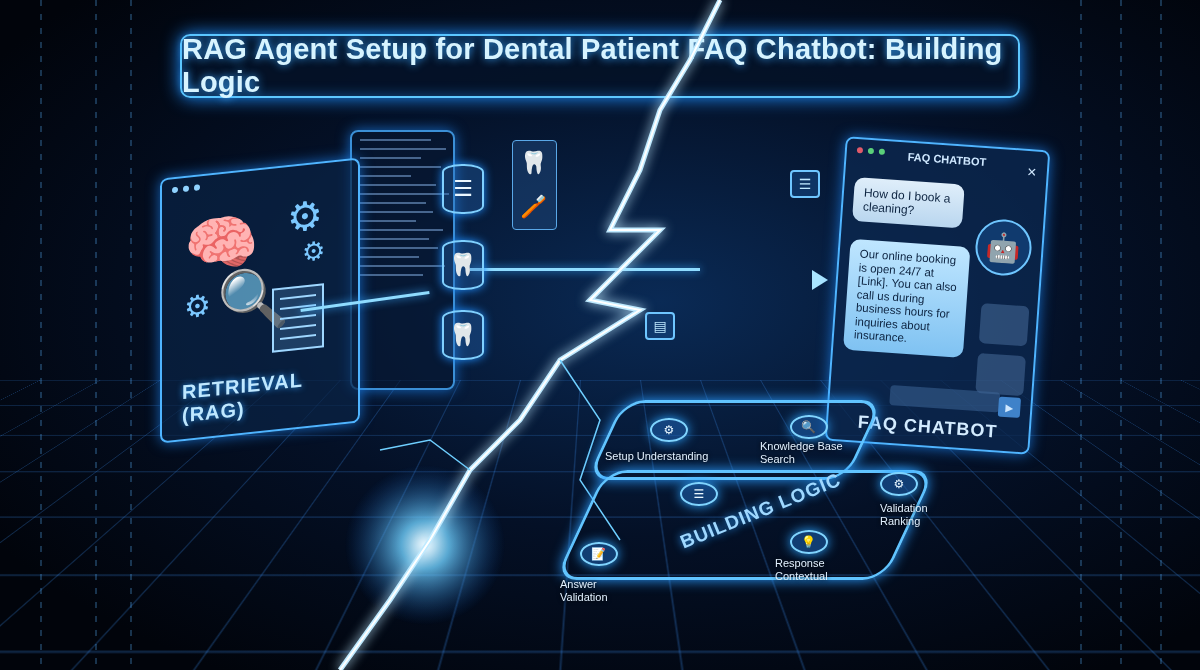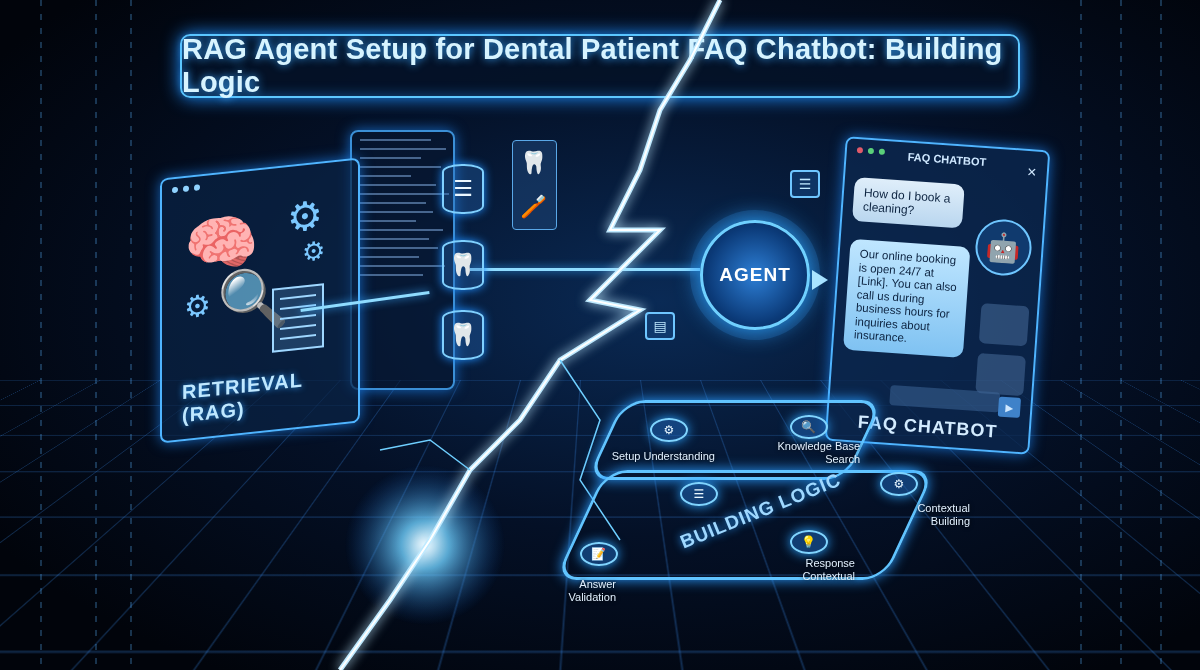--- a/index.html
+++ b/index.html
@@ -72,21 +72,21 @@
   .chat-input { position: absolute; left: 60px; bottom: 38px; width: 110px; height: 20px; border-radius: 4px;
       background: rgba(60,100,150,.55); }
   .send-btn { position: absolute; right: 10px; bottom: 34px; width: 22px; height: 20px; border-radius: 3px;
       background: #3f82c9; color: #cfe8ff; font-size: 10px; display: flex; align-items: center; justify-content: center; }
   .chat-footer { position: absolute; left: 30px; bottom: 8px; font-size: 18px; font-weight: 700; color: #d4ecff; letter-spacing: 1px; }
   
   .track { position: absolute; border: 3px solid #61c4ff; border-radius: 22px; box-shadow: 0 0 12px #2a9cff; }
   .node { position: absolute; width: 38px; height: 24px; border-radius: 50%; border: 2px solid #7fd4ff;
       background: rgba(30,100,180,.55); box-shadow: 0 0 12px #2aa2ff;
       display: flex; align-items: center; justify-content: center; font-size: 12px; color: #e8f7ff; }
-  .step-label { position: absolute; text-align: right; font-size: 11px; line-height: 1.15; color: #e2f1ff; text-shadow: 0 0 4px #000; }
+  .step-label { position: absolute; text-align: left; font-size: 11px; line-height: 1.15; color: #e2f1ff; text-shadow: 0 0 4px #000; }
   .bl-label { position: absolute; left: 675px; top: 500px; font-size: 19px; font-weight: 700; color: #9fd8ff;
       letter-spacing: 1px; transform: rotate(-22deg); text-shadow: 0 0 8px #2a9cff; }
 </style>
 </head>
 <body>
 
 <div class="scene">
   <div class="grid"></div>
   <div class="rain" style="left:40px"></div>
   <div class="rain" style="left:95px"></div>
@@ -174,23 +174,20 @@
     </defs>
     <circle cx="425" cy="545" r="80" fill="url(#burst)"></circle>
     <polyline filter="url(#glow)" fill="none" stroke="#bfeaff" stroke-width="5" points="720,0 690,60 660,110 640,170 610,230 660,230 590,300 640,310 560,360 520,420 470,470 430,540 390,600 340,670"></polyline>
     <polyline fill="none" stroke="#ffffff" stroke-width="2" points="720,0 690,60 660,110 640,170 610,230 660,230 590,300 640,310 560,360 520,420 470,470 430,540 390,600 340,670"></polyline>
     <polyline fill="none" stroke="#6fcfff" stroke-width="1.5" points="560,360 600,420 580,480 620,540"></polyline>
     <polyline fill="none" stroke="#6fcfff" stroke-width="1.5" points="470,470 430,440 380,450"></polyline>
   </svg>
 
   <div class="mini-icon" style="left:790px;top:170px">☰</div>
   <div class="mini-icon" style="left:645px;top:312px">▤</div>
-  <div class="agent">
-    <span>AGENT</span>
-  </div>
   <div class="agent-arrow"></div>
 
   <div class="panel chat">
     <div class="dots">
       <span style="background:#e05a6a"></span>
         <span style="background:#5ad07a"></span>
         <span style="background:#5ad07a"></span>
     </div>
     <div class="chat-title">FAQ CHATBOT</div>
     <div class="chat-close">✕</div>
@@ -215,30 +212,30 @@
   <div class="step-label" style="left:605px;top:450px;width:110px">Setup Understanding</div>
 
   <div class="node" style="left:790px;top:415px">
       <span>🔍</span>
     </div>
   <div class="step-label" style="left:760px;top:440px;width:100px">Knowledge Base Search</div>
 
   <div class="node" style="left:880px;top:472px">
       <span>⚙</span>
     </div>
-  <div class="step-label" style="left:880px;top:502px;width:90px">Contextual Building</div>
+  <div class="step-label" style="left:880px;top:502px;width:90px">Validation Ranking</div>
 
   <div class="node" style="left:790px;top:530px">
       <span>💡</span>
     </div>
   <div class="step-label" style="left:775px;top:557px;width:80px">Response Contextual</div>
 
   <div class="node" style="left:580px;top:542px">
       <span>📝</span>
     </div>
-  <div class="step-label" style="left:536px;top:578px;width:80px">Answer Validation</div>
+  <div class="step-label" style="left:560px;top:578px;width:80px">Answer Validation</div>
 
   <div class="node" style="left:680px;top:482px">
       <span>☰</span>
     </div>
 
   <div class="bl-label">BUILDING LOGIC</div>
 </div>
 
 </body></html>

